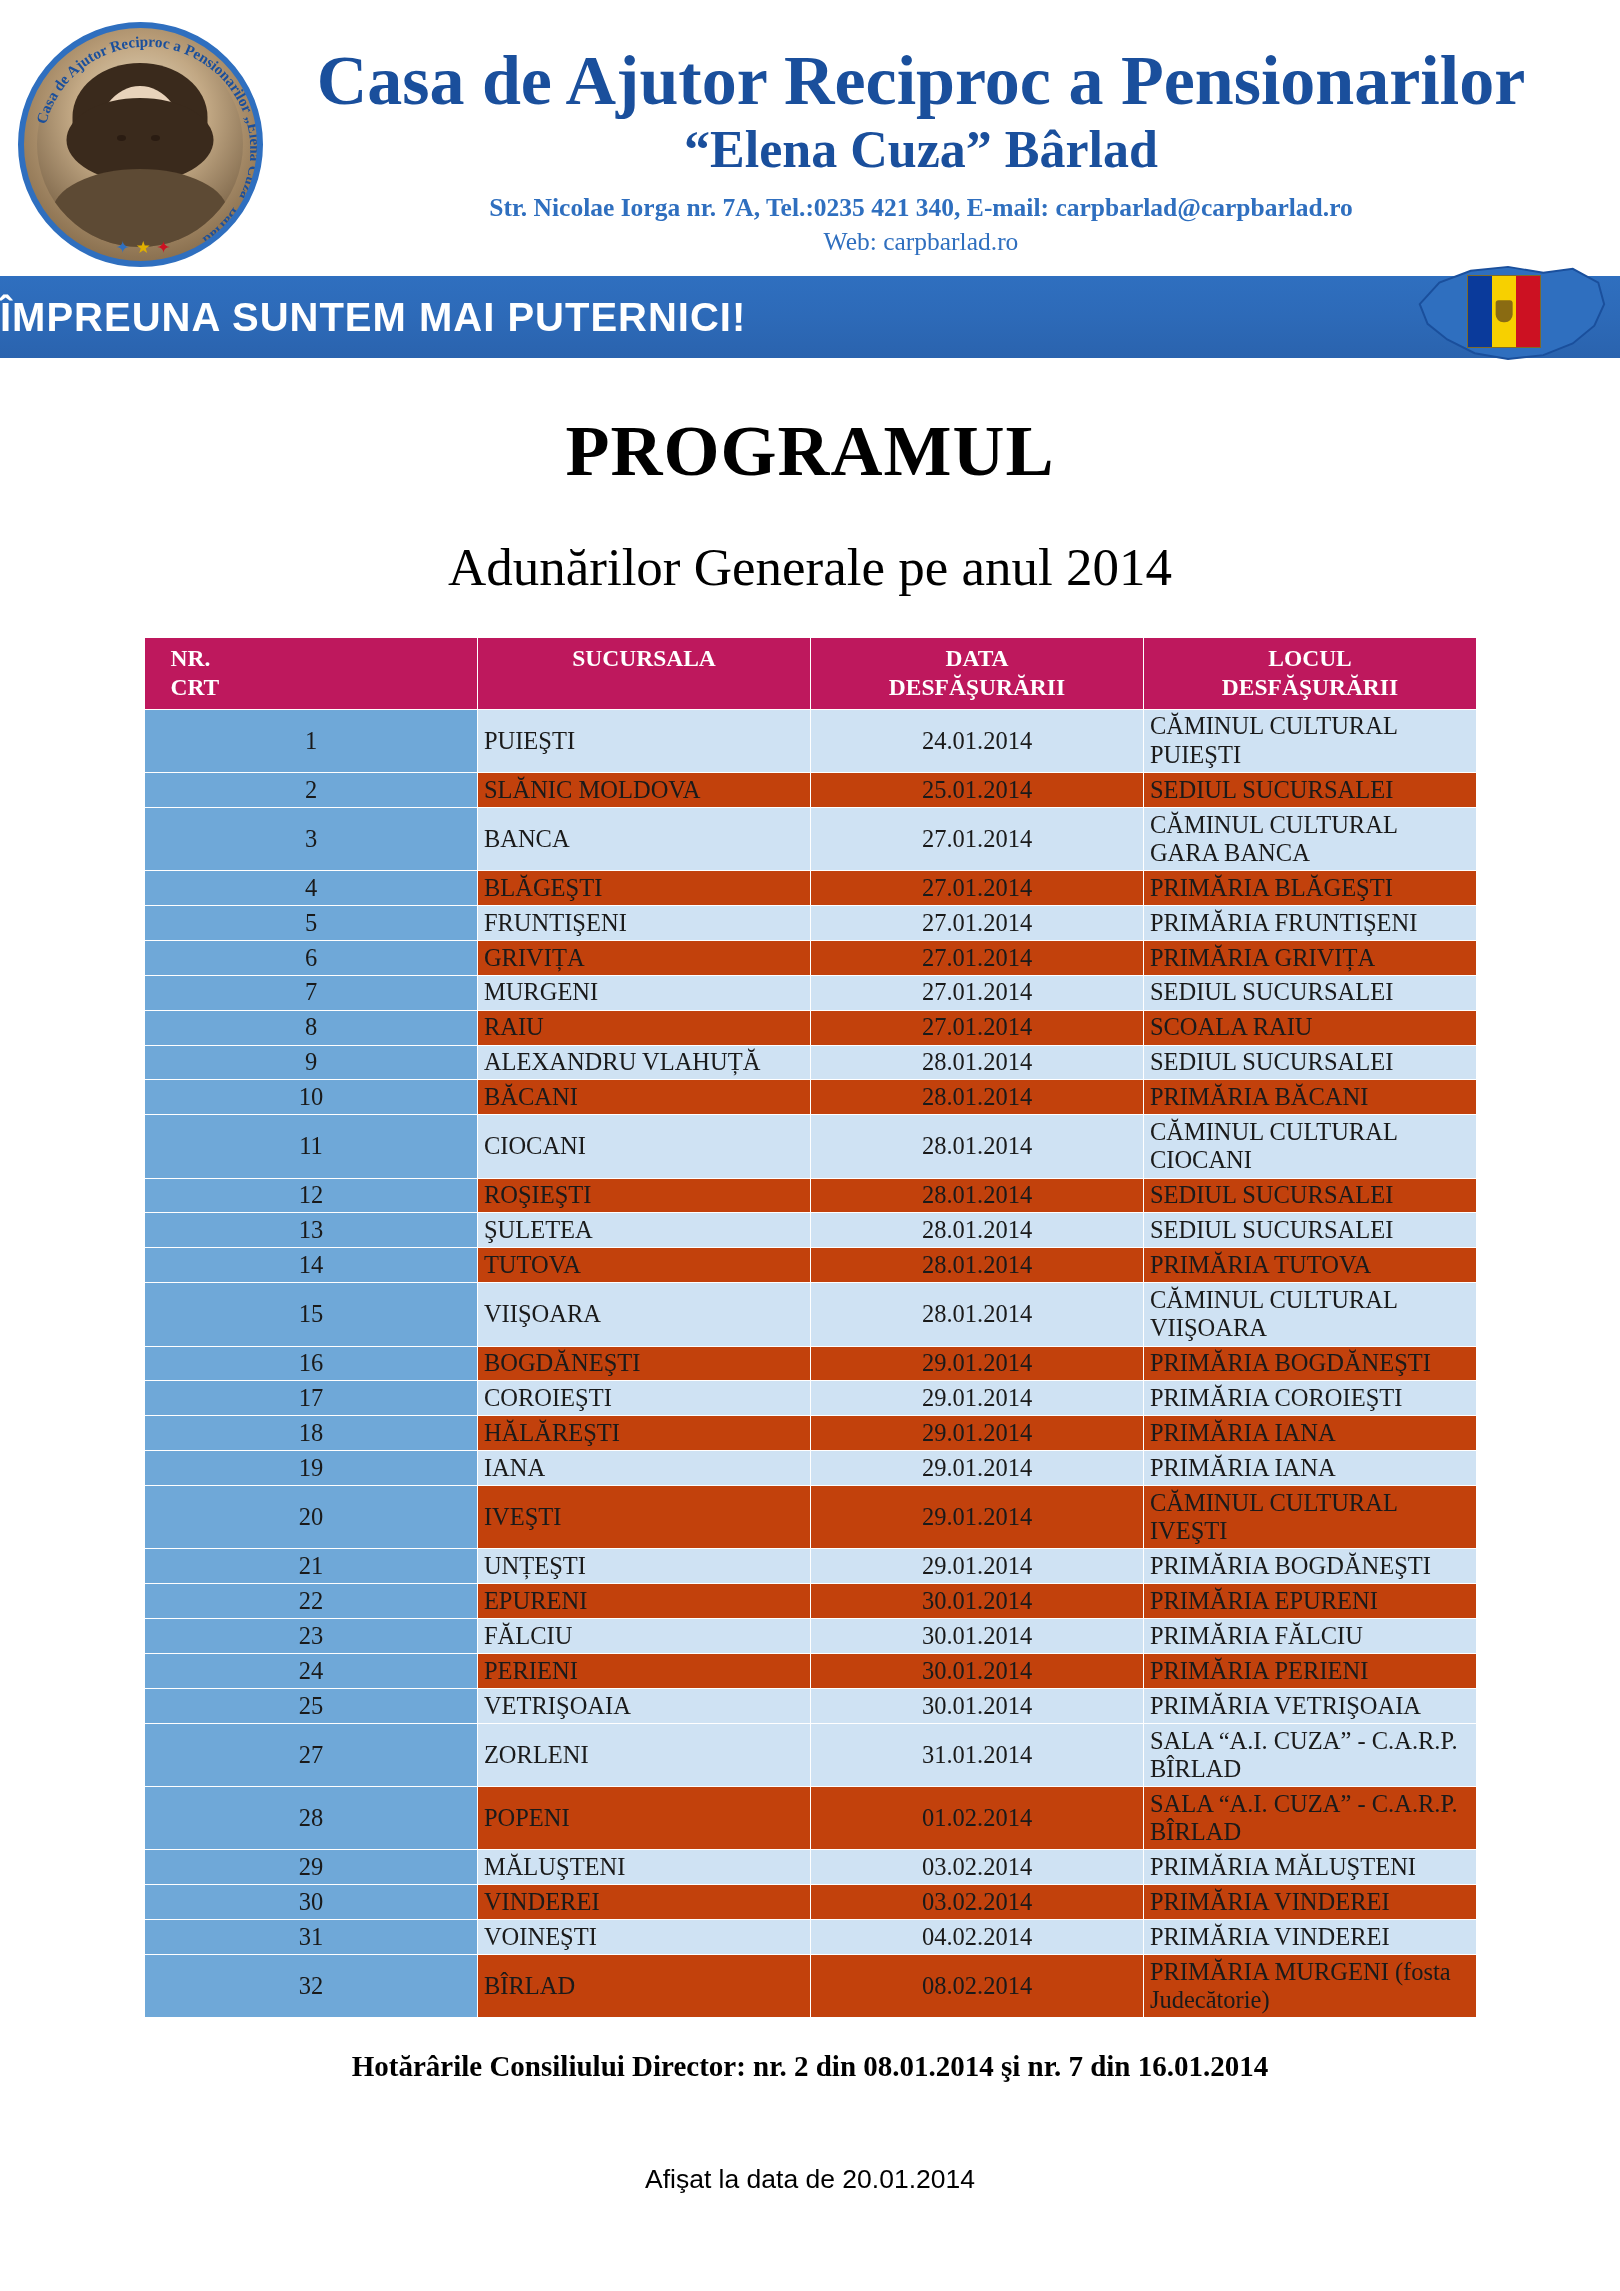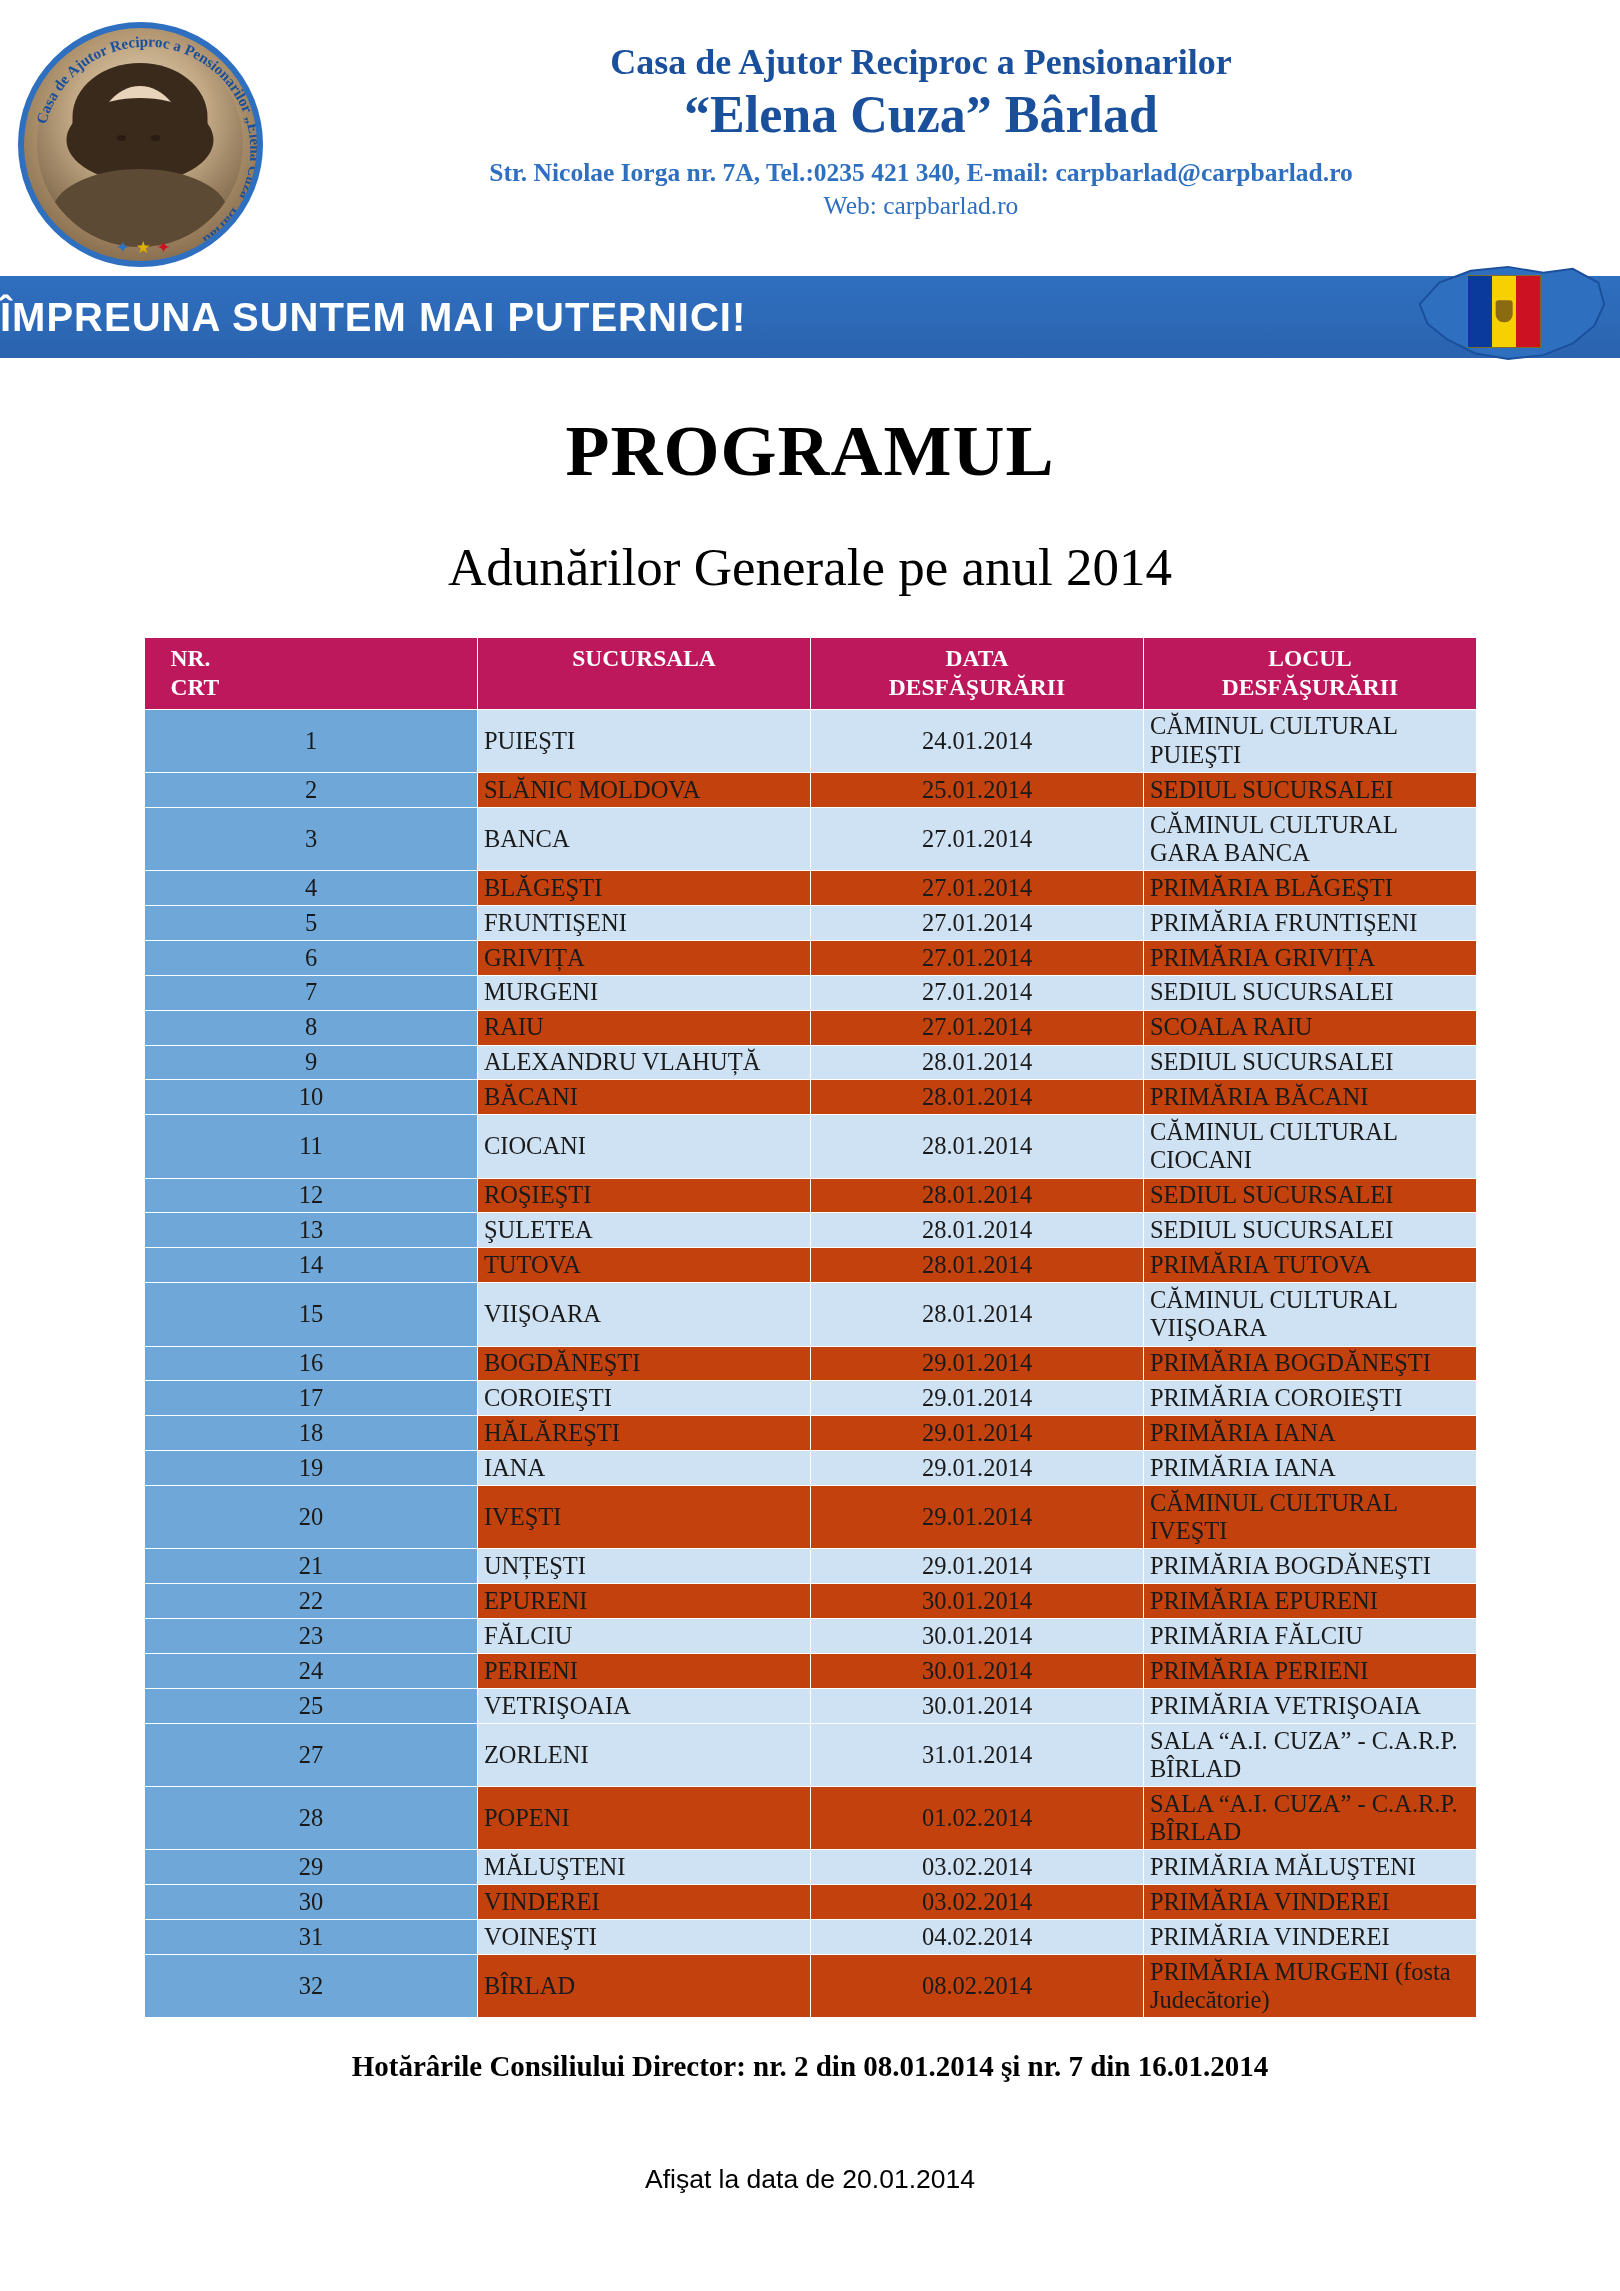--- a/index.html
+++ b/index.html
@@ -33,21 +33,21 @@
   .header-title-wrap {
     position: absolute;
     left: 225px;
     top: 44px;
     width: 1392px;
     text-align: center;
   }
   .org-title-1 {
     font-family: "Liberation Serif", serif;
     font-weight: bold;
-    font-size: 36px;
+    font-size: 70px;
     color: #1a4f9c;
     line-height: 1.05;
     letter-spacing: 0px;
   }
   .org-title-2 {
     font-family: "Liberation Serif", serif;
     font-weight: bold;
     font-size: 52px;
     color: #1a4f9c;
     line-height: 1.12;

